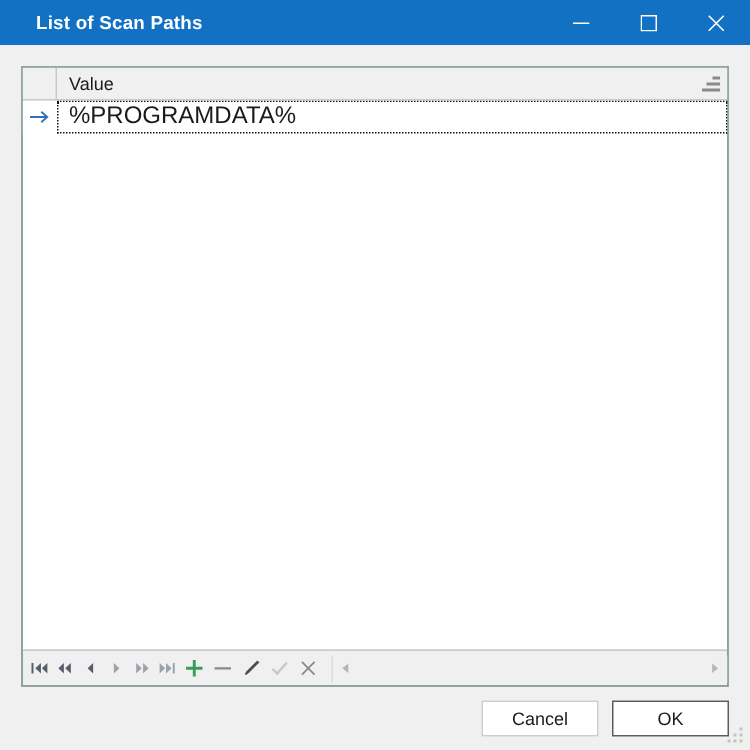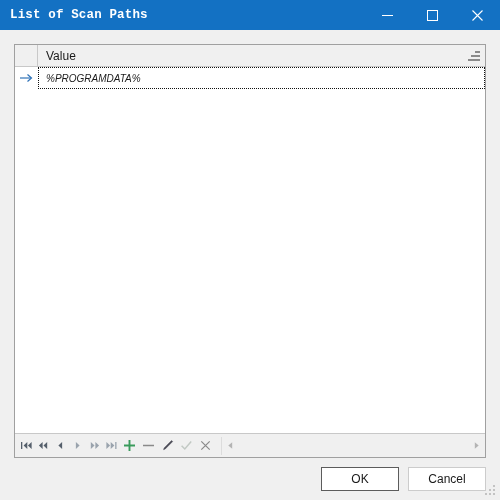--- a/index.html
+++ b/index.html
@@ -34,24 +34,23 @@
     background: #1371c3;
     display: flex;
     align-items: center;
     flex: 0 0 auto;
     user-select: none;
   }
   #title-text {
     color: #ffffff;
     font-size: 12.5px;
     font-weight: bold;
-    padding-left: 10px;
+    padding-left: 24px;
     letter-spacing: 0.15px;
     white-space: nowrap;
-    font-family: Liberation Mono, monospace;
   }
   #titlebar-spacer { flex: 1 1 auto; }
   .win-btn {
     width: 45px;
     height: 30px;
     display: flex;
     align-items: center;
     justify-content: center;
     color: #ffffff;
   }
@@ -148,25 +147,24 @@
   }
   .row-indicator svg { display: block; }
   .row-cell {
     flex: 1 1 auto;
     display: flex;
     align-items: center;
     padding-left: 7px;
     box-sizing: border-box;
     background: #ffffff;
     border: 1px dotted #111111;
-    font-size: 10px;
+    font-size: 16px;
     color: #1a1a1a;
     white-space: nowrap;
     overflow: hidden;
-    font-style: italic;
   }
 
   
   #navigator {
     flex: 0 0 auto;
     height: 24px;
     background: #f0f0f0;
     border-top: 1px solid #c8c8c8;
     box-sizing: border-box;
     display: flex;
@@ -449,22 +447,22 @@
               <path d="M1.8 1.3 L1.8 7.7 L5.7 4.5 Z" fill="#b4b4b4"></path>
             </svg>
           </span>
         </div>
       </div>
 
     </div>
   </div>
 
   <div id="button-bar">
+    <div class="dlg-btn">Cancel</div>
     <div class="dlg-btn default">OK</div>
-    <div class="dlg-btn">Cancel</div>
   </div>
 
   <div id="resize-grip">
     <span style="left:9px;  top:1px;"></span>
     <span style="left:5px;  top:5px;"></span>
     <span style="left:9px;  top:5px;"></span>
     <span style="left:1px;  top:9px;"></span>
     <span style="left:5px;  top:9px;"></span>
     <span style="left:9px;  top:9px;"></span>
   </div>

